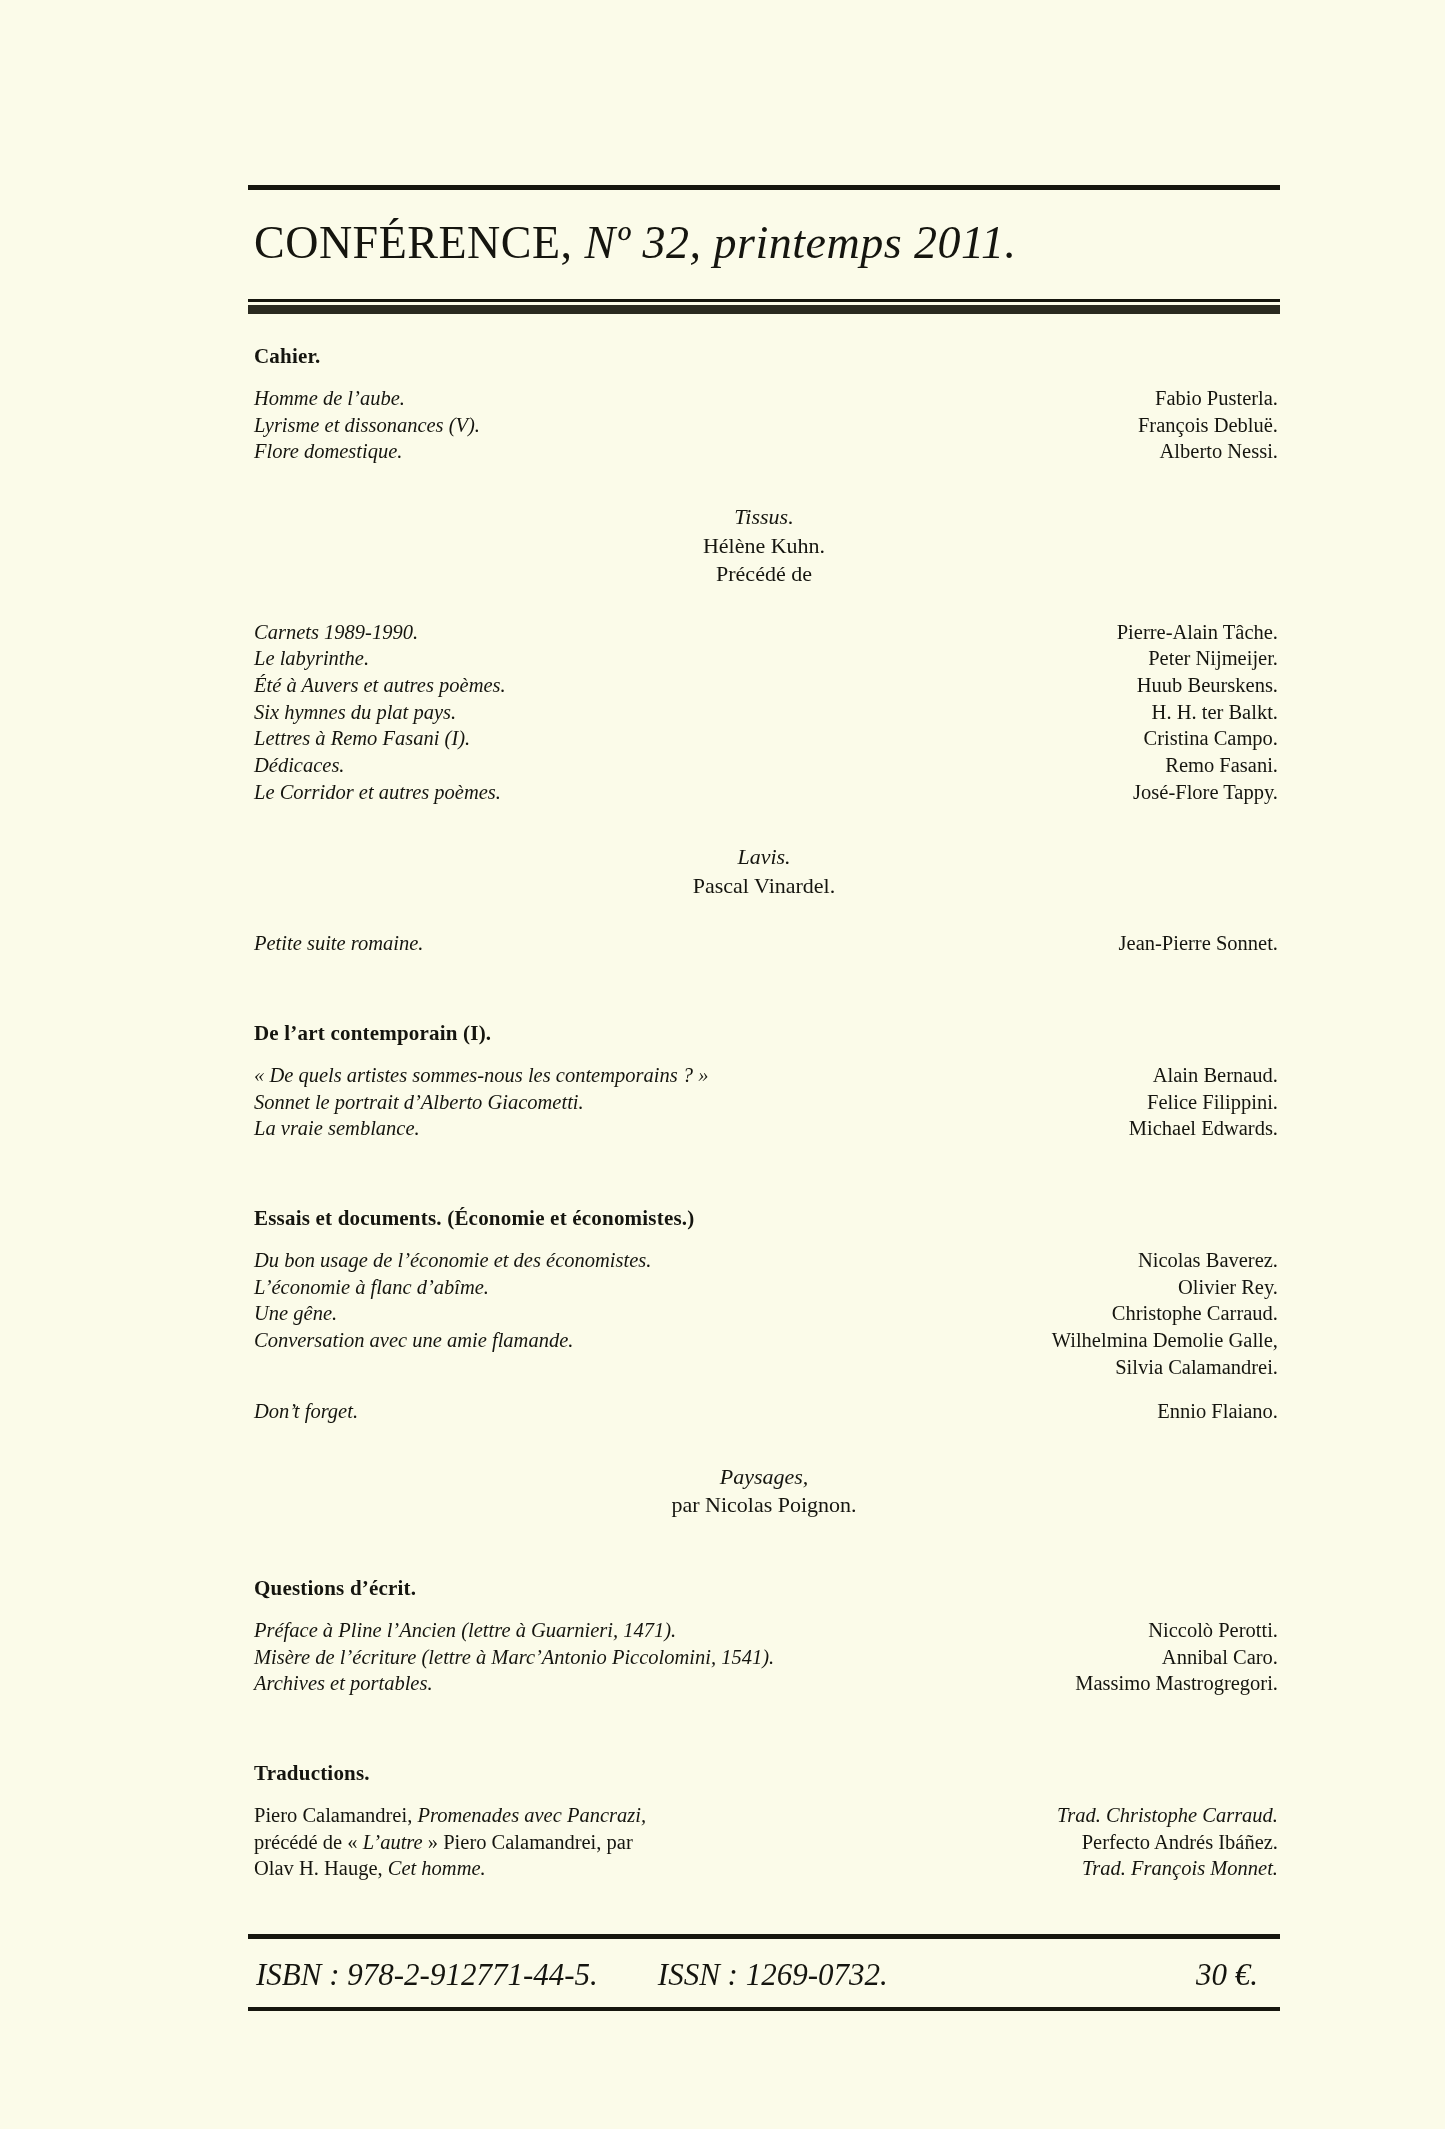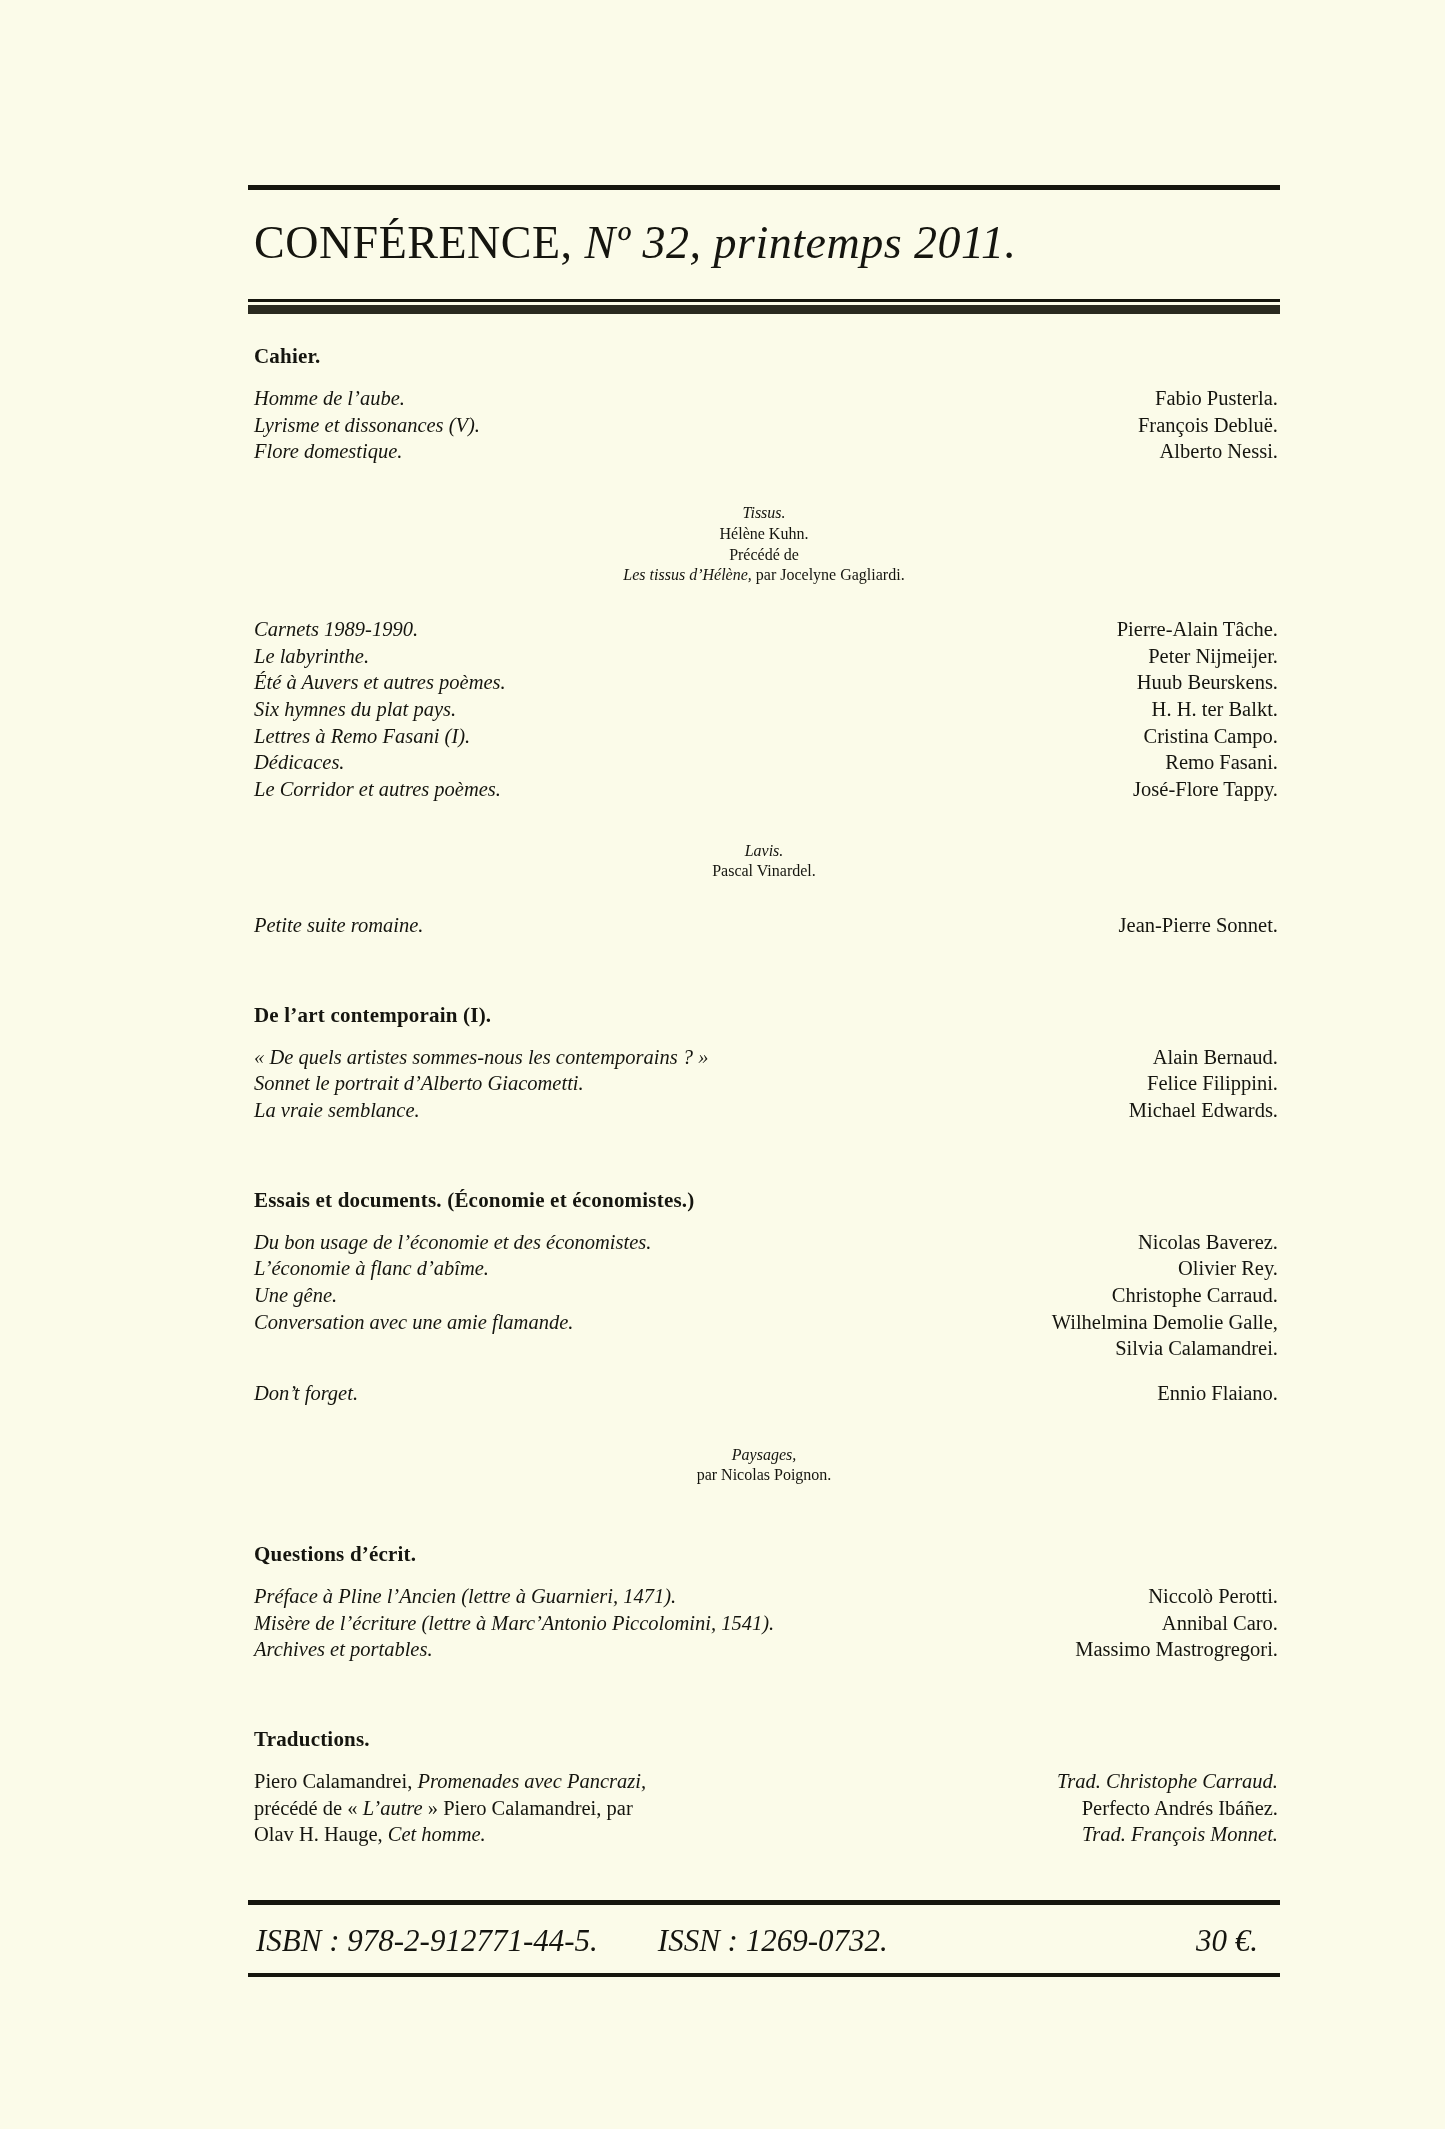--- a/index.html
+++ b/index.html
@@ -99,21 +99,21 @@
     font-style: normal;
     font-size: 20.5px;
     white-space: nowrap;
     padding-right: 2px;
   }
   .row .right.ital { font-style: italic; }
 
   .center-block {
     text-align: center;
     line-height: 1.30;
-    font-size: 16px;
+    font-size: 22px;
   }
   .center-block .it { font-style: italic; }
   .center-block .ro { font-style: normal; }
 
   .spacer-sm { height: 18px; }
   .spacer-md { height: 30px; }
   .spacer-lg { height: 44px; }
   .spacer-xl { height: 56px; }
 
   .indent { padding-left: 46px; }
@@ -167,21 +167,20 @@
         <span class="right">Alberto Nessi.</span>
       </div>
     </div>
 
     <div class="spacer-md"></div>
 
     <div class="center-block">
       <div class="it">Tissus.</div>
       <div class="ro">Hélène Kuhn.</div>
       <div class="ro">Précédé de</div>
-      <div class="ro"><span class="it">Les tissus d’Hélène,</span><span> par Jocelyne Gagliardi.</span></div>
     </div>
 
     <div class="spacer-md"></div>
 
     <div class="block">
       <div class="row">
         <span class="left">Carnets 1989-1990.</span>
         <span class="right">Pierre-Alain Tâche.</span>
       </div>
       <div class="row">

